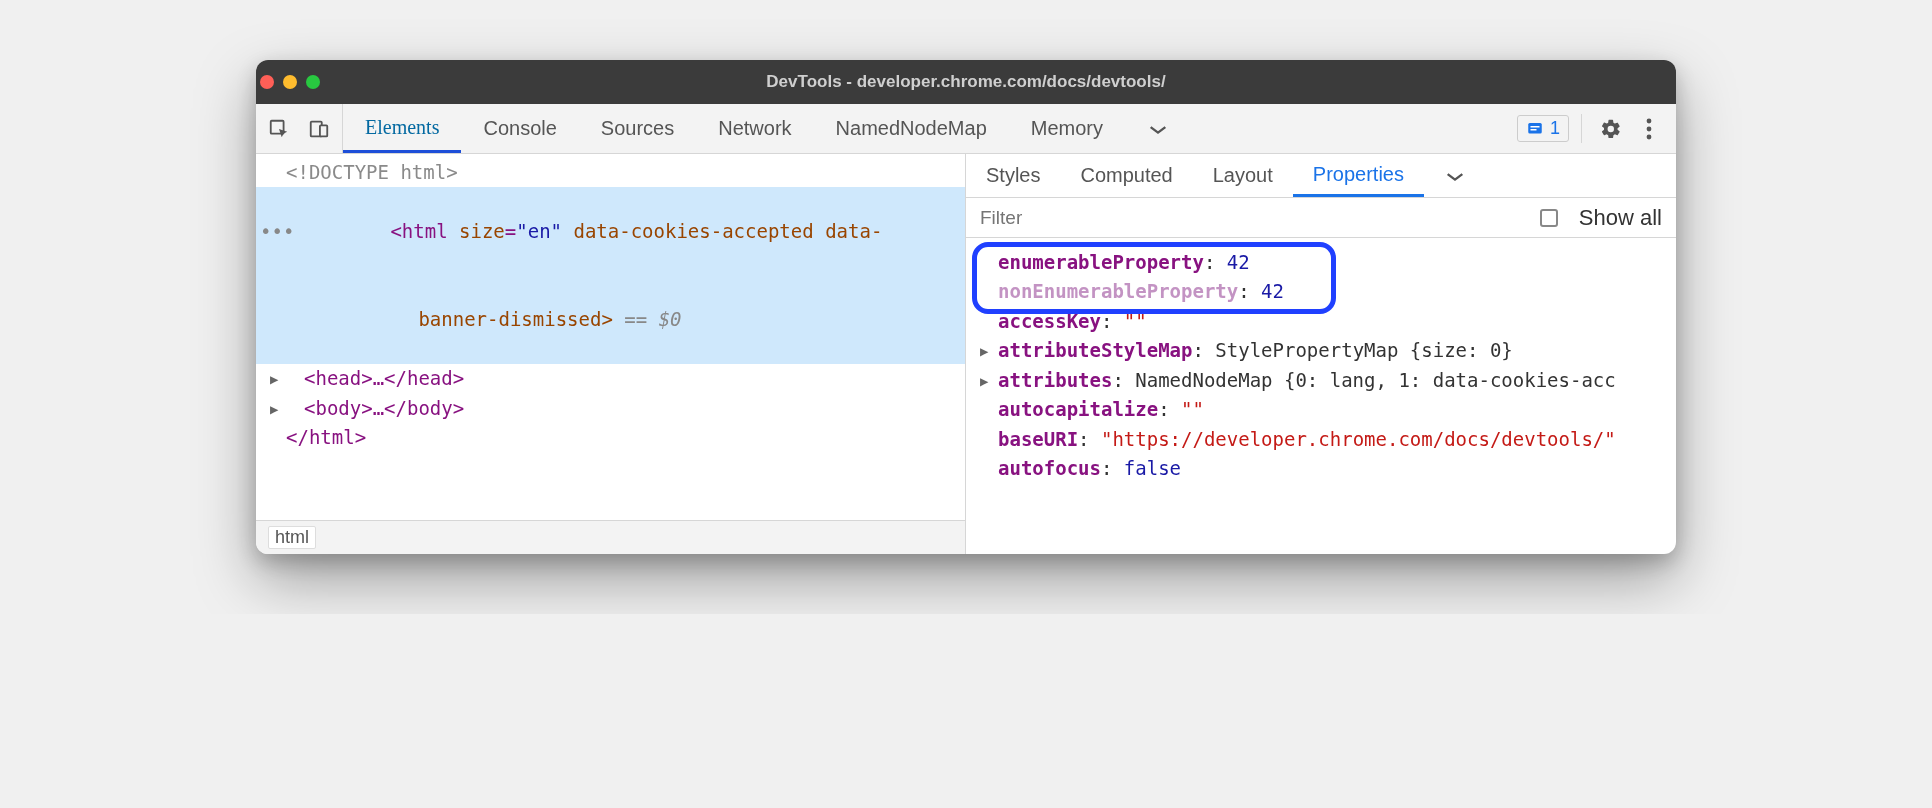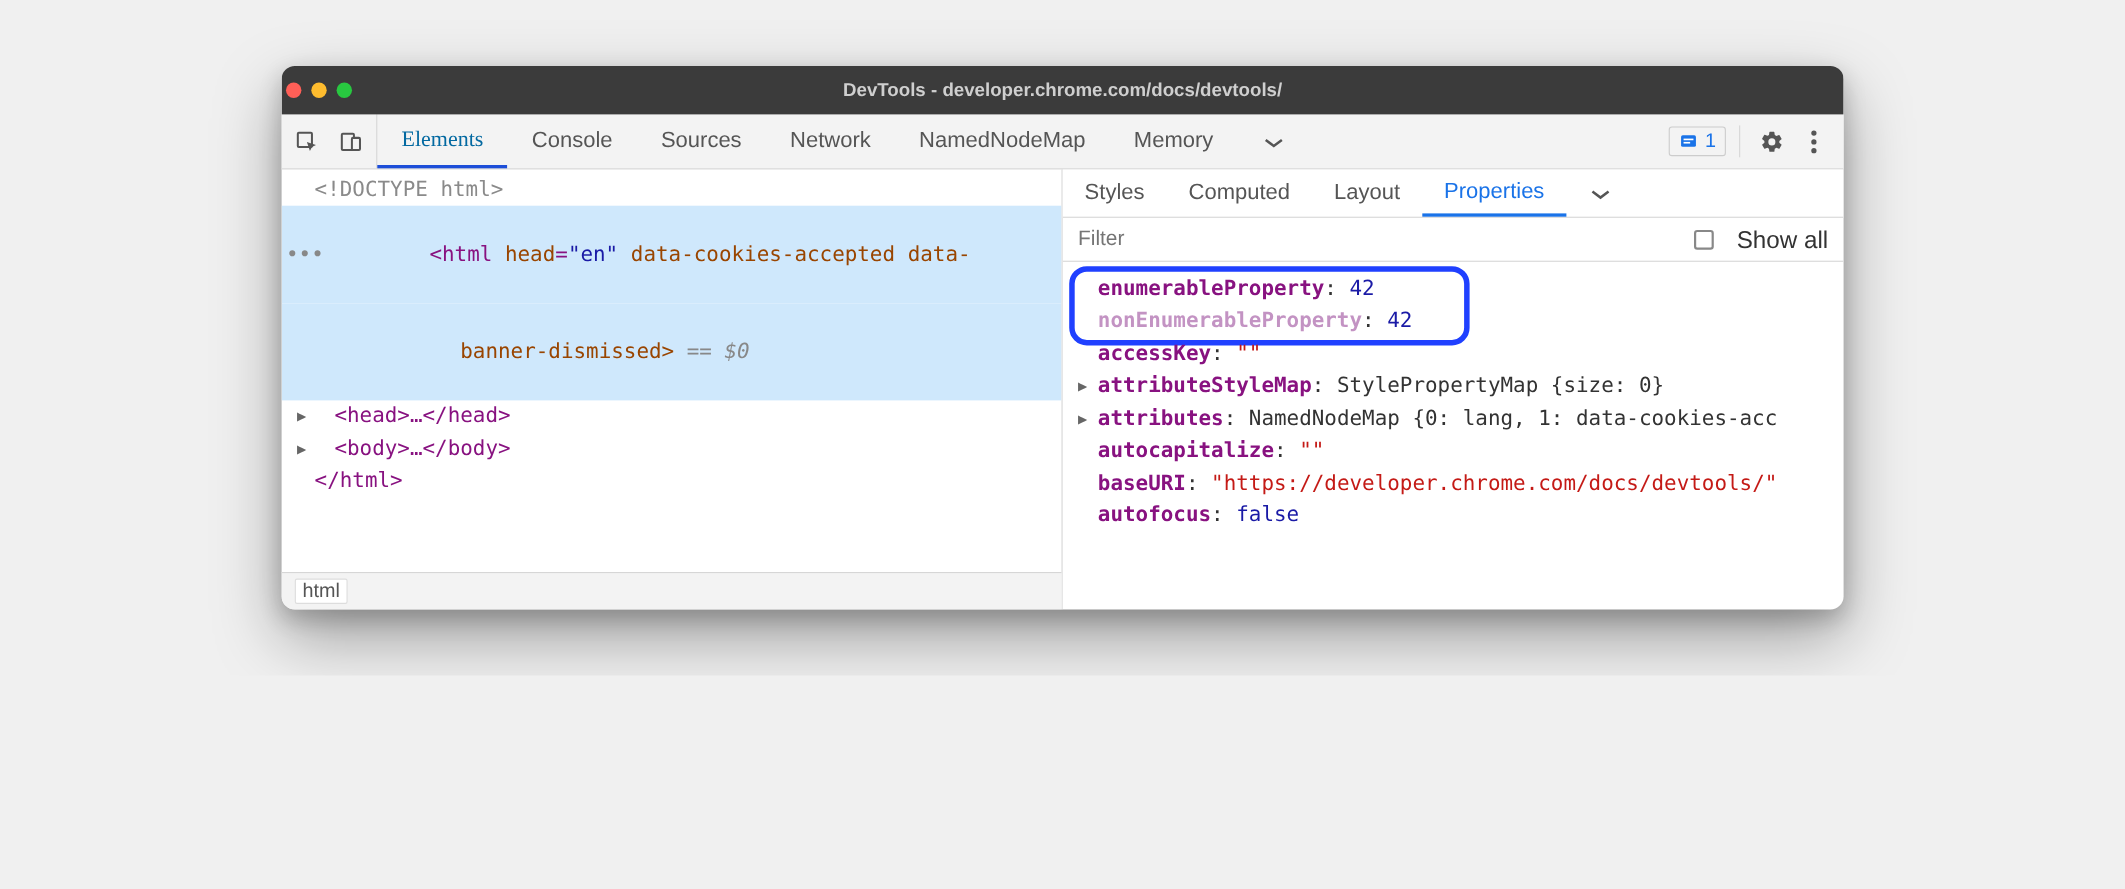--- a/index.html
+++ b/index.html
@@ -174,21 +174,21 @@
       </div>
     </div>
   </div>
 
   <div class="content">
 
     <div class="elements-panel">
       <div class="dom-tree">
         <div class="dom-line"><span class="doctype">&lt;!DOCTYPE html&gt;</span></div>
         <div class="dom-line sel" style="padding-left:20px;">
-          <span class="prefix-dots">•••</span><span class="punct">&lt;html </span><span class="attr-name">head</span><span class="punct">=</span><span class="attr-val">"en"</span><span class="attr-name"> data-cookies-accepted</span><span class="attr-name"> data-</span>
+          <span class="prefix-dots">•••</span><span class="punct">&lt;html </span><span class="attr-name">size</span><span class="punct">=</span><span class="attr-val">"en"</span><span class="attr-name"> data-cookies-accepted</span><span class="attr-name"> data-</span>
         </div>
         <div class="dom-line sel" style="padding-left:48px;">
           <span class="attr-name">banner-dismissed&gt;</span><span class="dollar0"> == </span><span class="dollar0">$0</span>
         </div>
         <div class="dom-line" style="padding-left:48px;"><span class="arrow">▶</span><span class="tag">&lt;head&gt;…&lt;/head&gt;</span></div>
         <div class="dom-line" style="padding-left:48px;"><span class="arrow">▶</span><span class="tag">&lt;body&gt;…&lt;/body&gt;</span></div>
         <div class="dom-line" style="padding-left:30px;"><span class="tag">&lt;/html&gt;</span></div>
       </div>
       <div class="breadcrumb">
         <span class="crumb-item">html</span>

